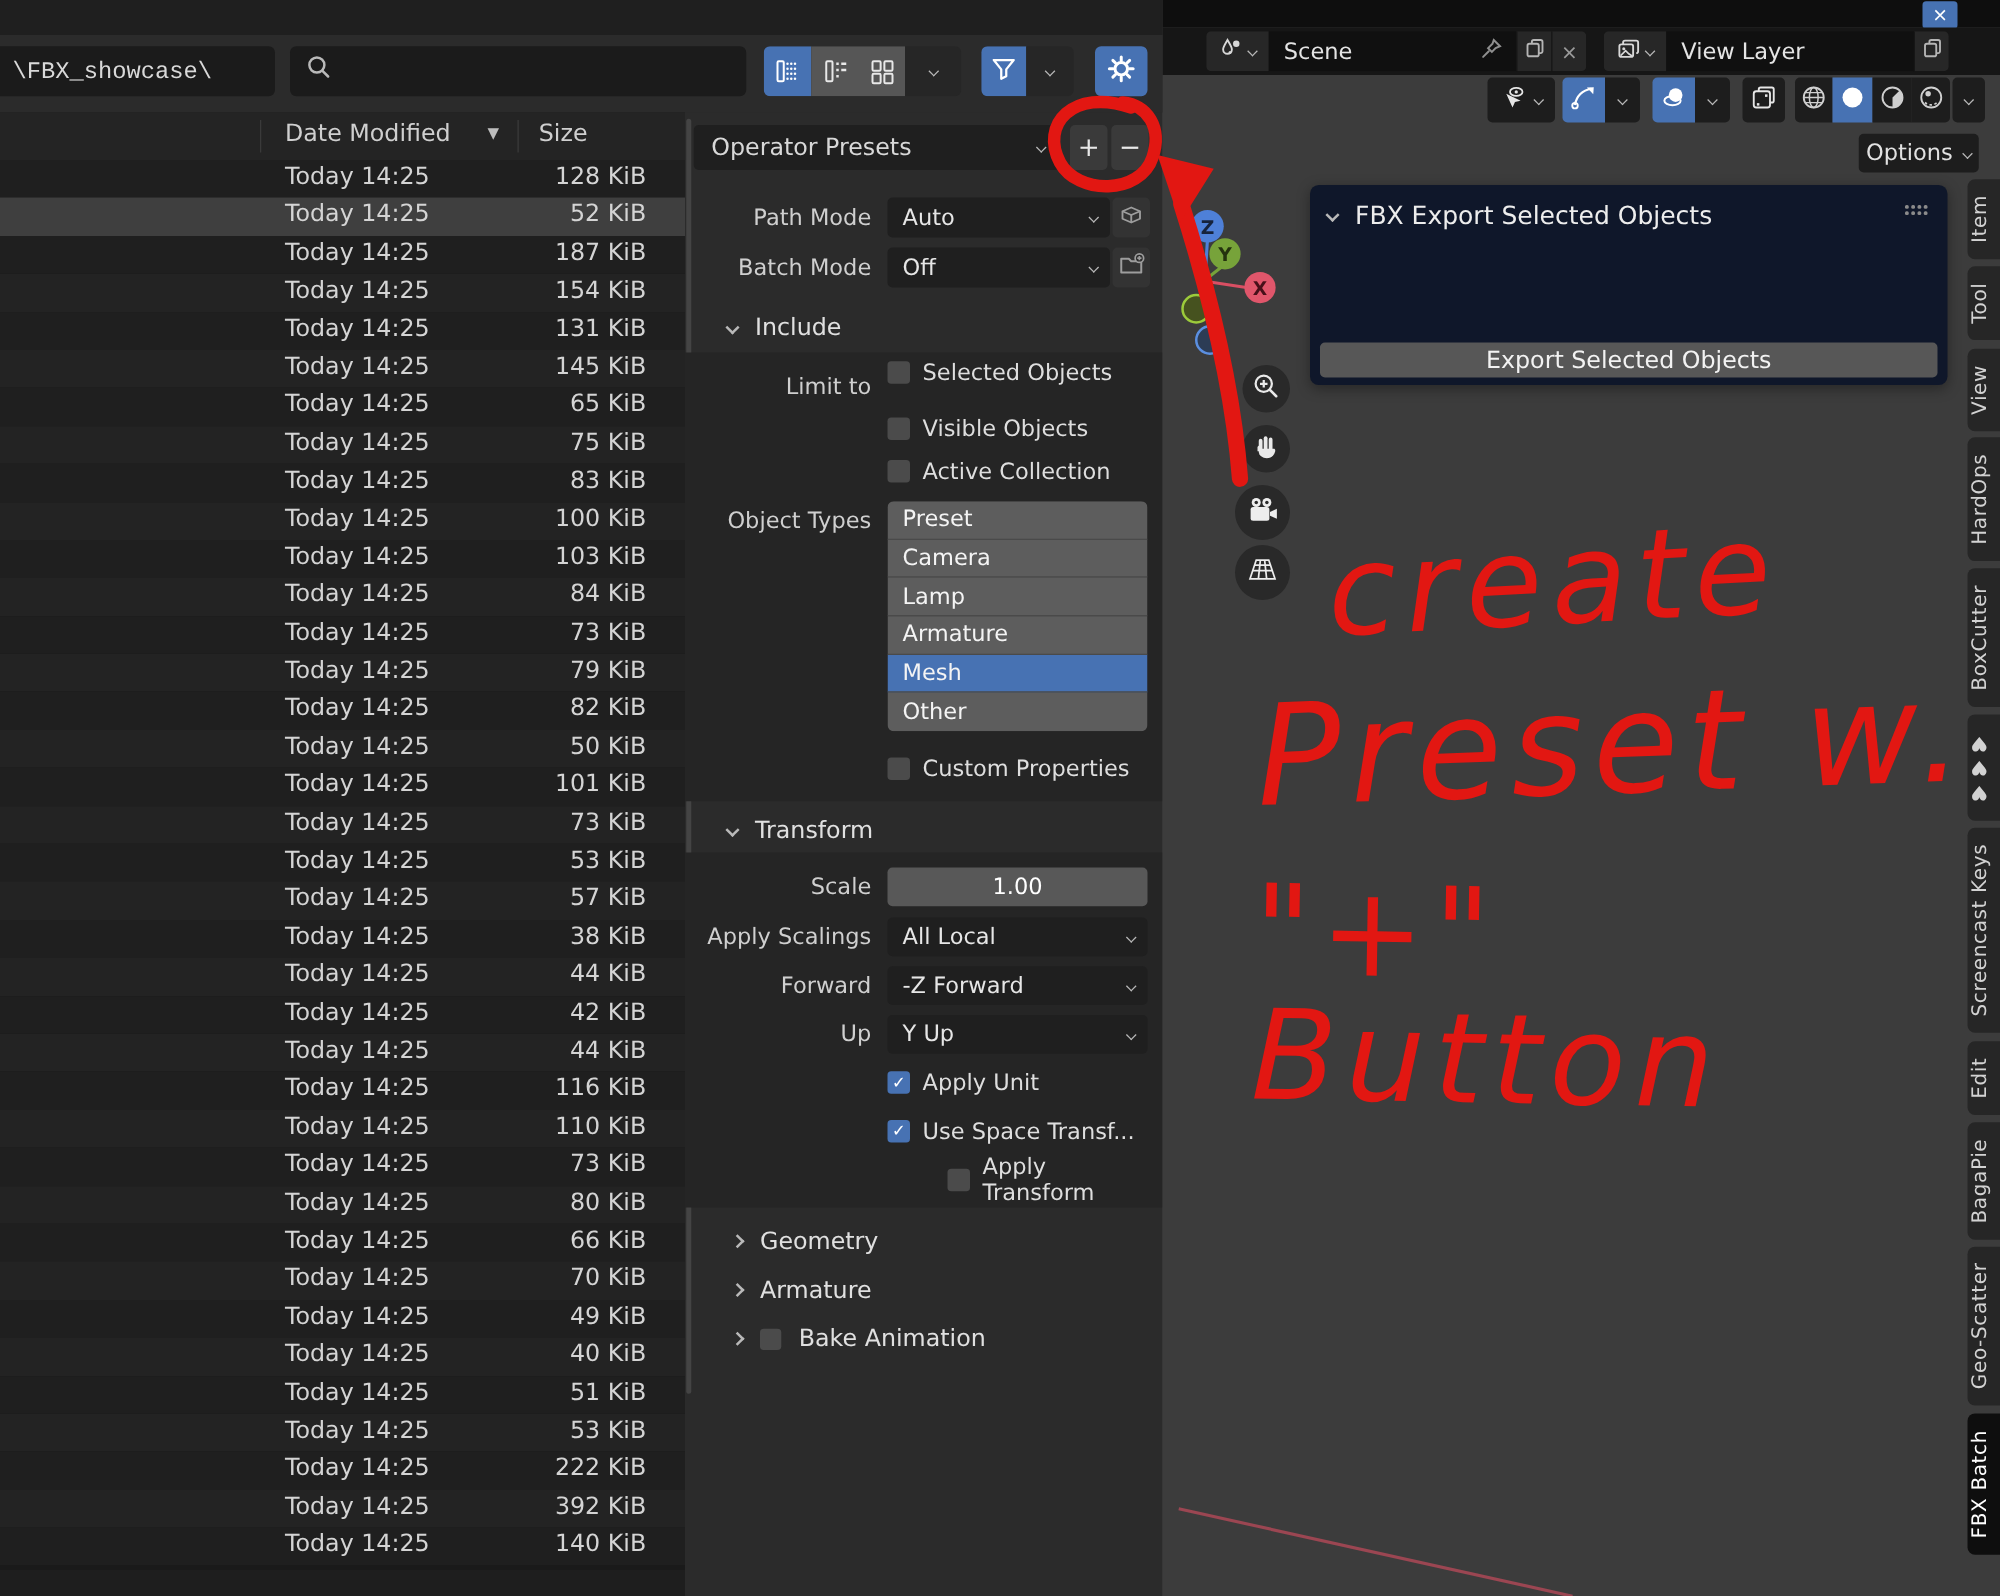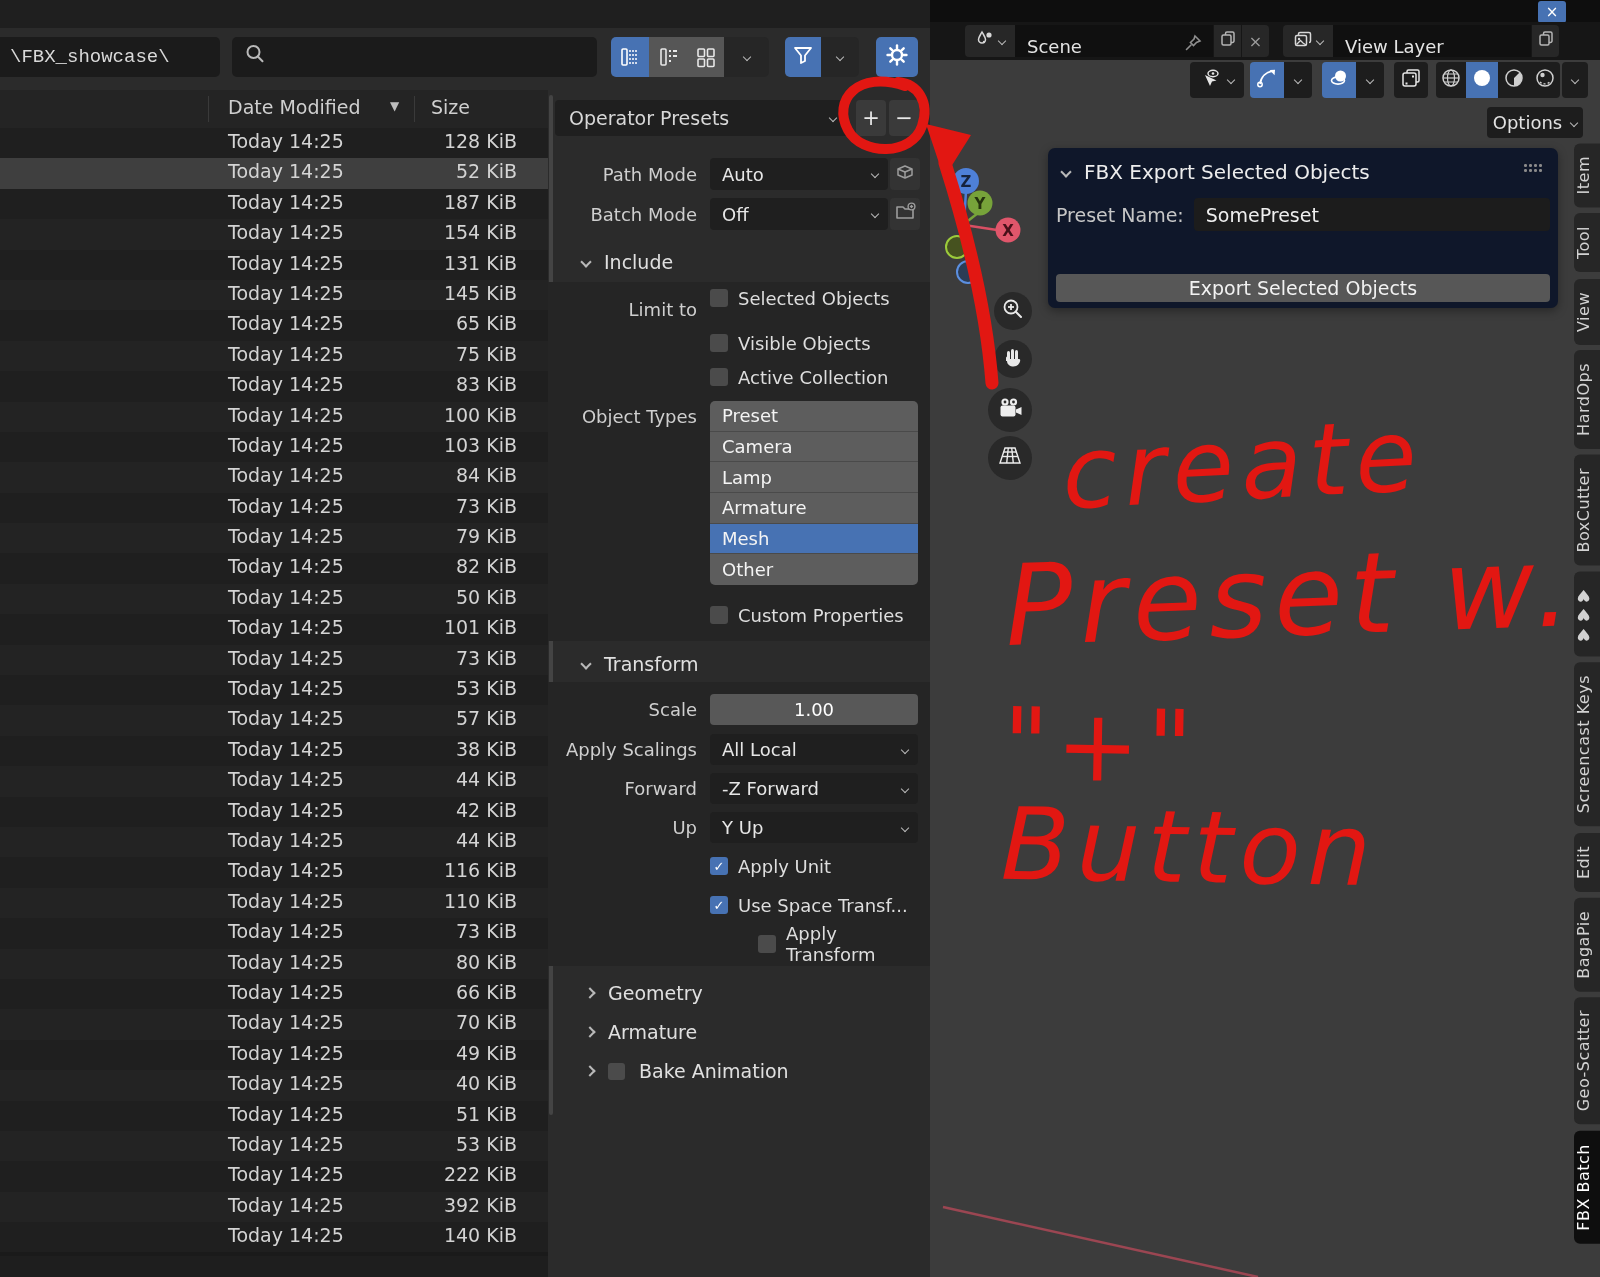--- a/index.html
+++ b/index.html
@@ -71,21 +71,21 @@
   .collapsed { position:absolute; left:0; width:382px; height:30px; display:flex; align-items:center; gap:14px; padding-left:38px; color:#e0e0e0; font-size:19px; }
   .collapsed .cb { width:17px; height:17px; }
   .warnicon { position:absolute; left:345px; }
 
   
   .viewport { position:absolute; left:930px; top:0; width:670px; height:1277px; background:#3c3c3c; }
   .vp-topstrip { position:absolute; left:0; top:0; width:670px; height:22px; background:#0e0e0e; }
   .vp-hdr1 { position:absolute; left:0; top:22px; width:670px; height:38px; background:#161616; }
   .wdg { position:absolute; top:3px; height:32px; display:flex; border-radius:4px; overflow:hidden; }
   .wdg .ibox { background:#272727; display:flex; align-items:center; justify-content:center; gap:4px; padding:0 7px; }
-  .wdg .namebox { background:#101010; color:#e4e4e4; font-size:18px; display:flex; align-items:flex-end; padding:0 12px; position:relative; }
+  .wdg .namebox { background:#101010; color:#e4e4e4; font-size:18px; display:flex; align-items:center; padding:0 12px; position:relative; }
   .wdg .minibtn { background:#272727; display:flex; align-items:center; justify-content:center; color:#9a9a9a; font-size:16px; border-left:1px solid #161616; width:28px; }
   .bluex { position:absolute; left:608px; top:1px; width:28px; height:22px; background:#4772b3; border-radius:3px; color:#fff; display:flex; align-items:center; justify-content:center; font-size:15px; }
   .vp-hdr2 { position:absolute; left:0; top:60px; width:670px; height:40px; }
   .hbtn { position:absolute; top:2px; height:36px; background:#1d1d1d; border-radius:4px; display:flex; align-items:center; justify-content:center; }
   .hbtn.bluebg { background:#4772b3; }
   .optionsbtn { position:absolute; left:557px; top:107px; width:96px; height:31px; background:#1d1d1d; border-radius:4px; color:#e2e2e2; font-size:18px; display:flex; align-items:center; justify-content:center; gap:9px; }
 
   .fbxpanel { position:absolute; left:118px; top:148px; width:510px; height:160px; background:#0f172a; border-radius:7px; box-shadow:0 3px 10px rgba(0,0,0,.35); }
   .fbxpanel .title { position:absolute; left:14px; top:12px; display:flex; align-items:center; gap:14px; color:#ededed; font-size:20px; }
   .grip { position:absolute; right:14px; top:16px; display:grid; grid-template-columns:repeat(4,5px); grid-auto-rows:5px; }
@@ -767,26 +767,20 @@
       <div class="grip">
           <i></i>
           <i></i>
           <i></i>
           <i></i>
           <i></i>
           <i></i>
           <i></i>
           <i></i>
         </div>
-      <div class="fbx-presetrow">
-        <span class="lbl">Preset Name:</span>
-        <div class="fbx-input">
-          <span>SomePreset</span>
-        </div>
-      </div>
       <div class="fbx-cbrow">
         <span class="cb checked"></span>
         <span>Move to Origin</span>
       </div>
       <div class="fbx-btn">
         <span>Export Selected Objects</span>
       </div>
     </div>
 
     <svg class="gizmo" width="100" height="130" viewBox="0 0 100 130">

